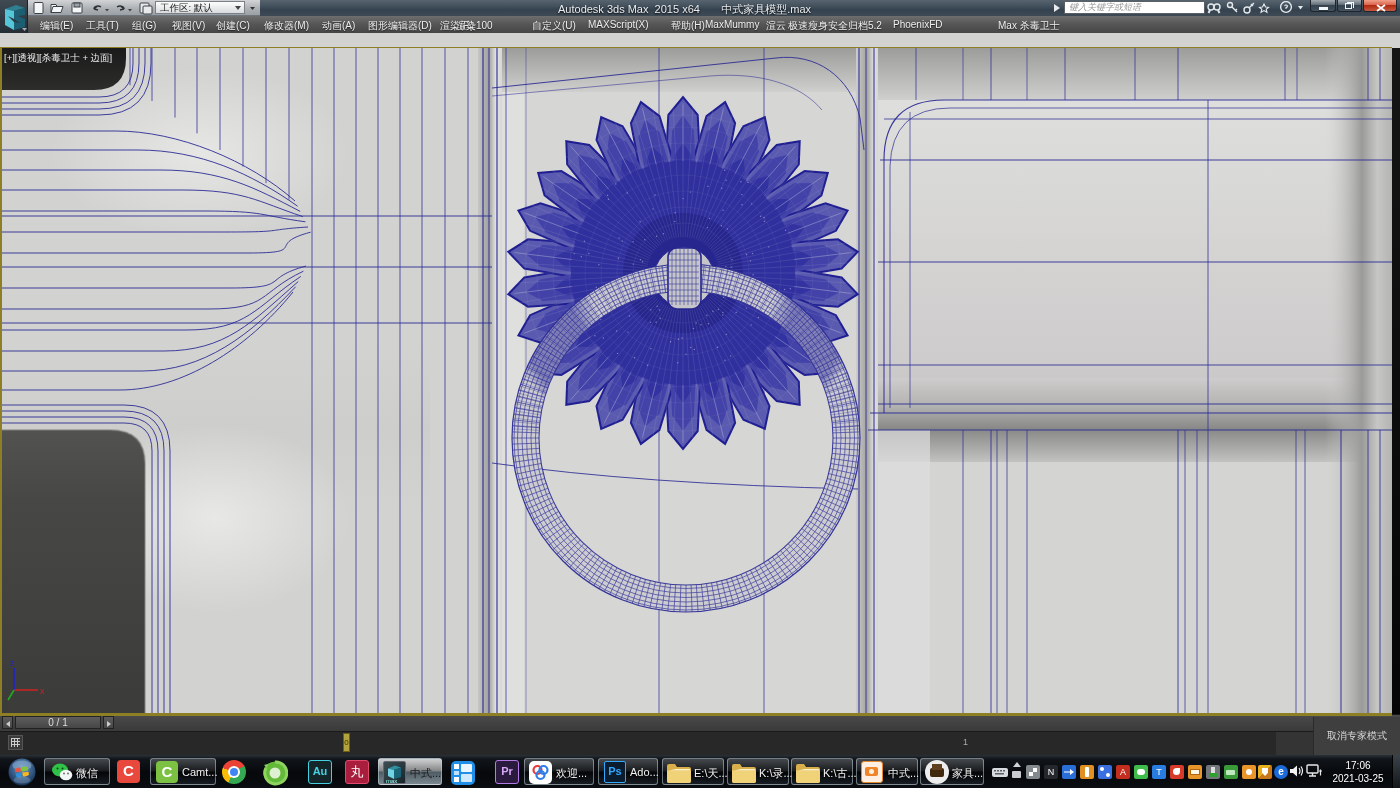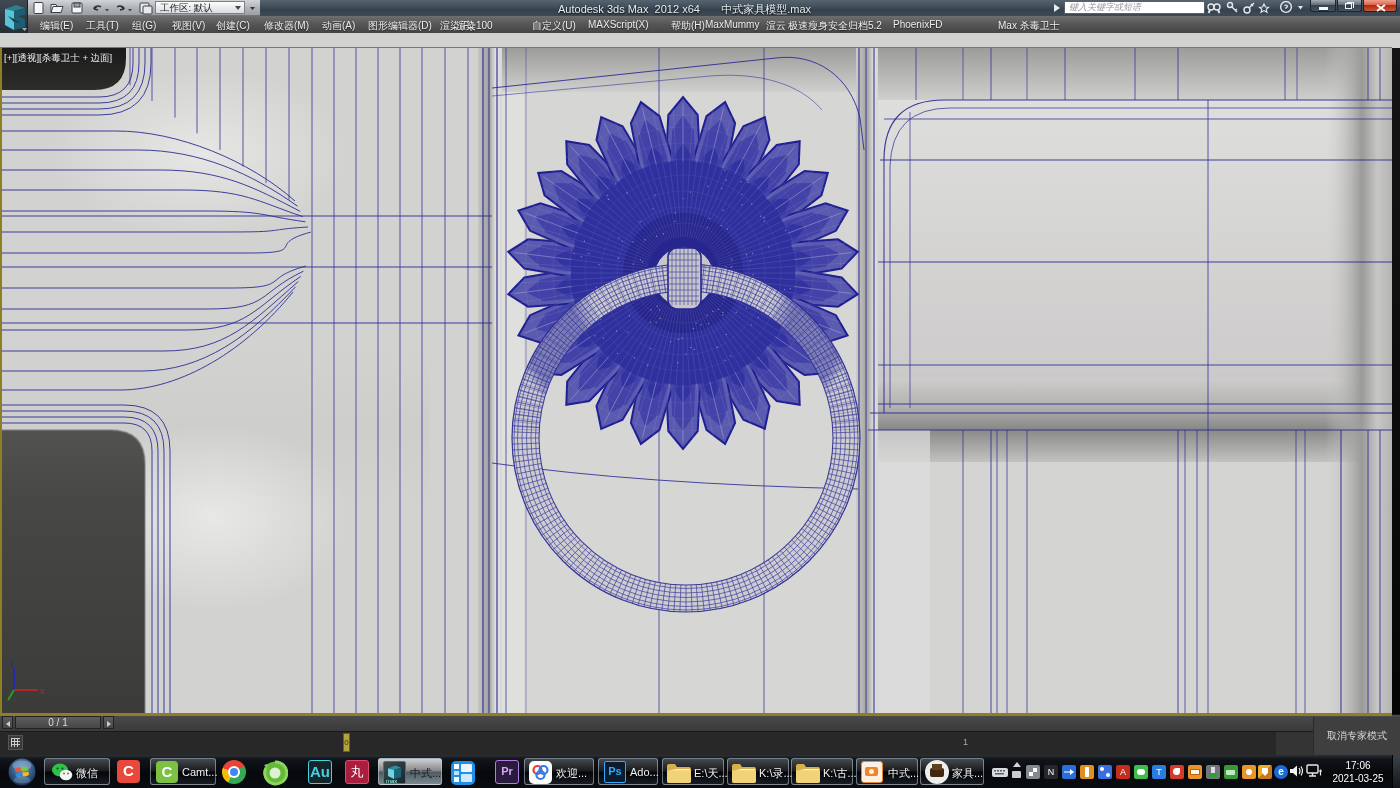--- a/index.html
+++ b/index.html
@@ -958,21 +958,21 @@
 <path d="M222,7 l5,0 l-2.5,3 Z" fill="#333"></path>
 </svg>
   <div class="abs" id="applogo"></div>
   <svg class="abs" style="left:2px;top:2px;z-index:6" width="26" height="30" viewBox="0 0 26 30">
 <path d="M3,7 L14,3 L23,6 L12,9 Z" fill="#2e7f8f"></path>
 <path d="M3,7 L12,9 L12,17 L6,14 L12,20 L12,28 L3,23 Z" fill="#55c6d8"></path>
 <path d="M12,9 L23,6 L23,13 L16,14 L23,17 L23,25 L12,28 L12,20 L18,21 L12,17 Z" fill="#1c5f73"></path>
 <path d="M20,26 l5,0 l-2.5,3 Z" fill="#aab"></path>
 </svg>
   <div class="abs" id="wscombo">工作区: 默认<span class="car"></span></div>
-  <div class="abs" id="titletext">Autodesk 3ds Max  2012 x64       中式家具模型.max</div>
+  <div class="abs" id="titletext">Autodesk 3ds Max  2015 x64       中式家具模型.max</div>
   <div class="abs" id="searchwrap">键入关键字或短语</div>
 
 <svg class="abs" style="left:1052px;top:2px" width="10" height="12" viewBox="0 0 10 12">
       <path d="M2,2 L8,6 L2,10 Z" fill="#e8ecef"></path>
     </svg>
 <svg class="abs" style="left:1206px;top:1px" width="100" height="14" viewBox="0 0 100 14">
 <g fill="none" stroke="#e4e9ec" stroke-width="1.4">
  <circle cx="5" cy="6" r="3"></circle>
         <circle cx="11" cy="6" r="3"></circle>
         <path d="M4,9 l-1.5,3 M12,9 l1.5,3" stroke-width="2"></path>
@@ -1082,21 +1082,21 @@
         <div style="position:absolute;left:8px;top:8px;width:8px;height:8px;border-radius:50%;background:#4285f4"></div>
       </div>
     </div>
     <div class="tico24" style="left:262px"><svg width="26" height="26" viewBox="0 0 26 26">
         <circle cx="13" cy="13" r="11.5" fill="#63ba38"></circle>
         <path d="M13,2 A11,11 0 1,1 4,8" fill="none" stroke="#8ed45f" stroke-width="3"></path>
         <circle cx="13" cy="13" r="5.5" fill="#ddf0d2"></circle>
         <path d="M2,5 l4,-1 l-1,4 Z" fill="#8ed45f"></path>
       </svg></div>
     <div class="tico24" style="left:308px">
-      <div style="width:24px;height:24px;background:#15262b;border:1.5px solid #45d0e0;border-radius:3px;color:#45d0e0;font-size:15px;text-align:center;line-height:21px;font-weight:bold">Au</div>
+      <div style="width:24px;height:24px;background:#15262b;border:1.5px solid #45d0e0;border-radius:3px;color:#45d0e0;font-size:11px;text-align:center;line-height:21px;font-weight:bold">Au</div>
     </div>
     <div class="tico24" style="left:345px">
       <div style="width:24px;height:24px;background:#a81e3c;border:1.5px solid #e04a6e;border-radius:3px;color:#fff;font-size:13px;text-align:center;line-height:21px">丸</div>
     </div>
     <div class="tbtn" style="left:378px;width:64px;background:linear-gradient(180deg,rgba(255,255,255,.8),rgba(255,255,255,.5) 48%,rgba(150,175,190,.5) 52%,rgba(200,220,230,.6));">
       <div style="position:absolute;left:4px;top:2px;width:23px;height:23px;background:linear-gradient(135deg,#3d4d52,#18262c);border-radius:2px;border:1px solid #667;"><svg width="21" height="21" viewBox="0 0 21 21">
           <path d="M4,6.5 L11,3.5 L17,5.5 L10,8 Z" fill="#2e8fa0"></path>
           <path d="M4,6.5 L10,8 L10,17 L4,14 Z" fill="#6fd3e4"></path>
           <path d="M10,8 L17,5.5 L17,15 L10,17 Z" fill="#1a6478"></path>
         </svg><div style="position:absolute;bottom:-1px;left:2px;font-size:6px;color:#9fe">max</div></div>

